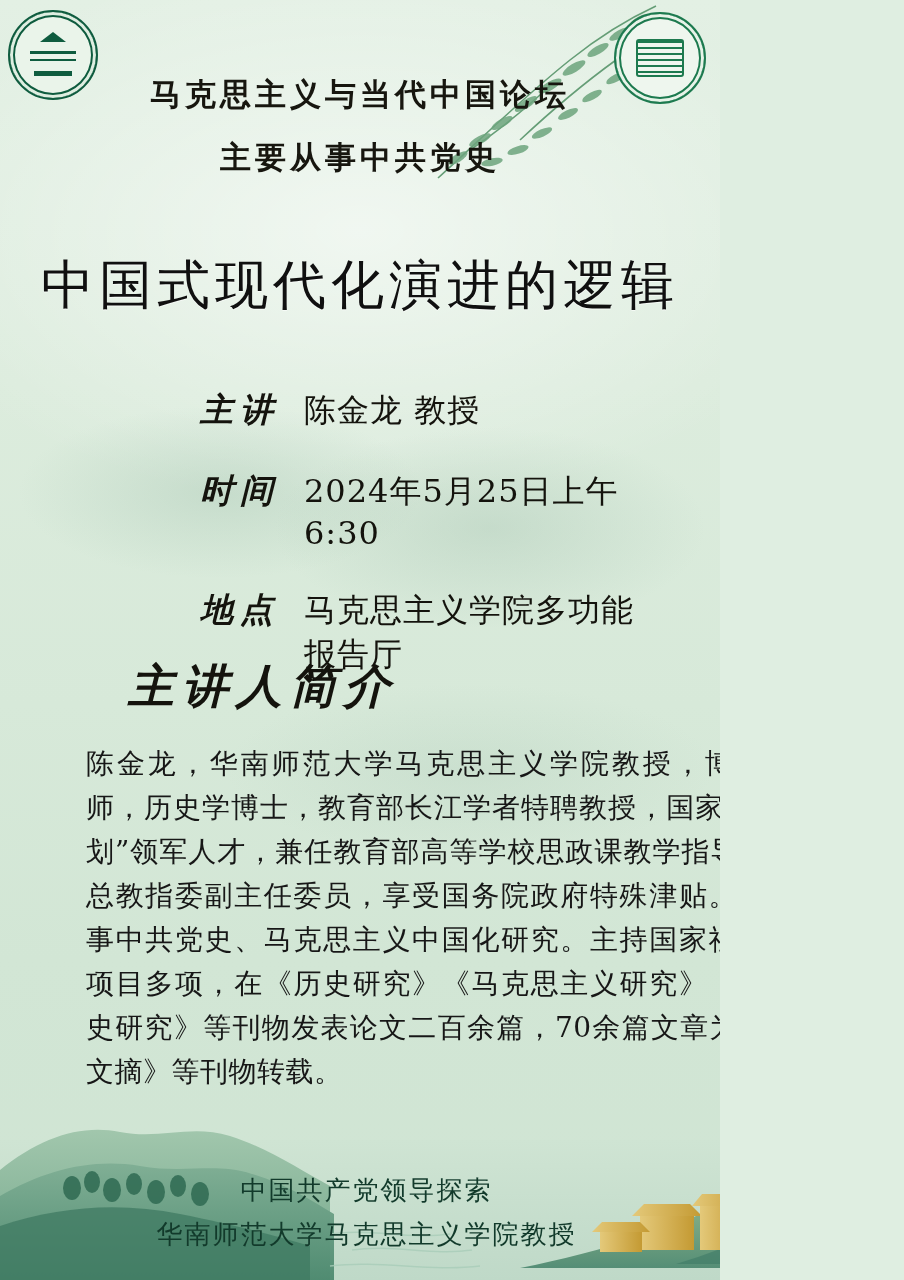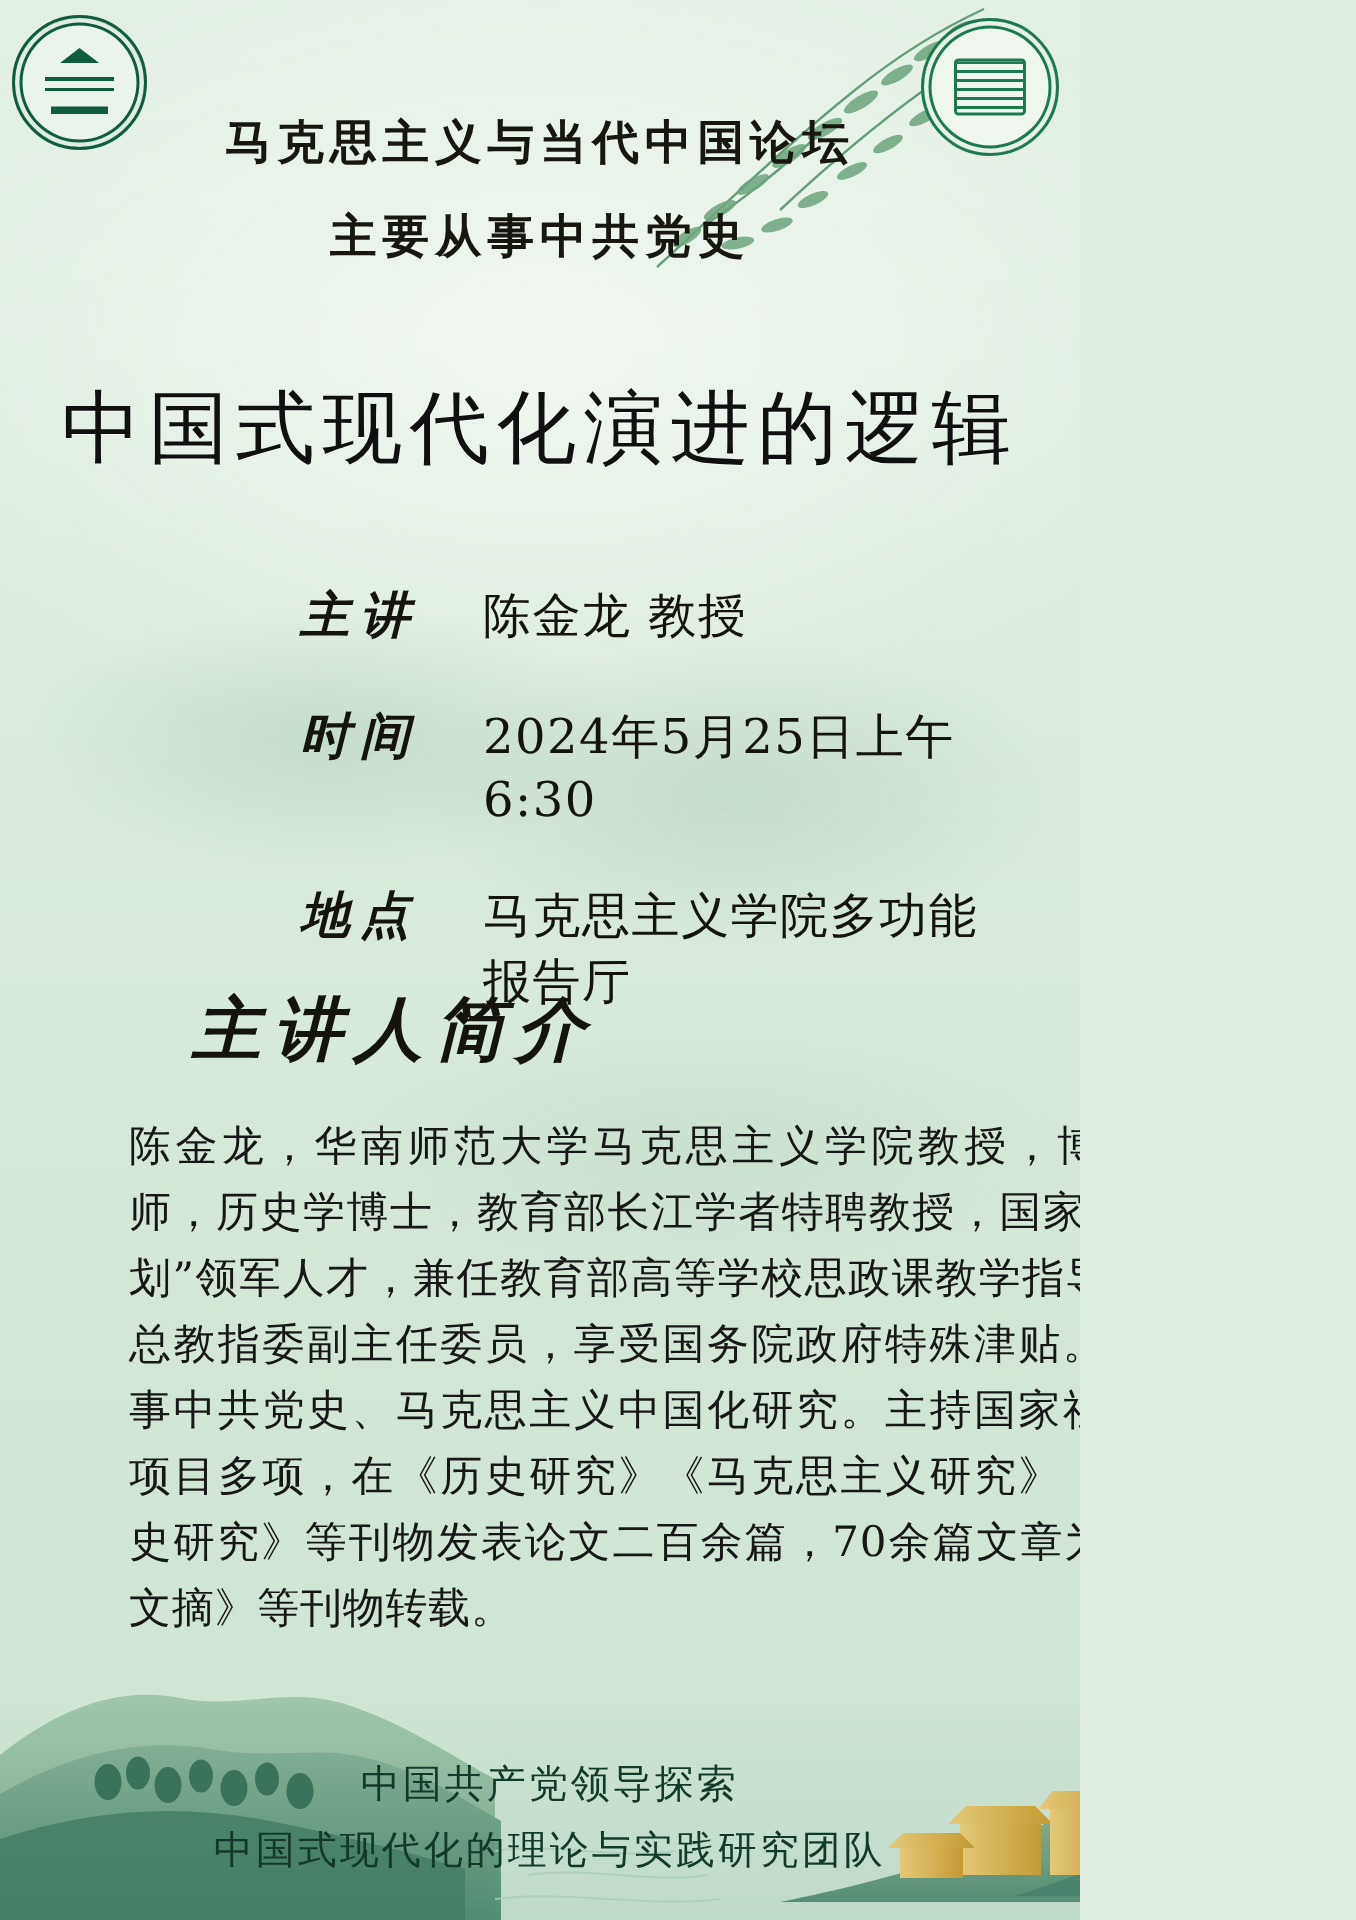--- a/index.html
+++ b/index.html
@@ -145,21 +145,20 @@
     font-size: 33px;
     letter-spacing: 7px;
     color: #14130d;
     min-width: 104px;
   }
   .info-value {
     font-family: "DejaVu Serif", serif;
     font-size: 32px;
     color: #14130d;
     letter-spacing: 1px;
-    margin-left: 18px;
   }
 
   .bio-heading {
     position: absolute;
     top: 656px;
     left: 128px;
     font-family: "DejaVu Serif", serif;
     font-weight: bold;
     font-style: italic;
     font-size: 46px;
@@ -327,16 +326,16 @@
 
     <g stroke="#a9cdb9" stroke-width="1.4" fill="none" opacity="0.8">
       <path d="M330,214 C370,208 410,220 450,214"></path>
       <path d="M352,230 C392,224 432,236 472,230"></path>
       <path d="M330,246 C380,240 430,252 480,246"></path>
     </g>
   </svg>
 
   <div class="footer-text">
     <div class="footer-line">中国共产党领导探索</div>
-    <div class="footer-line">中国式现代化的理论与实践研究团队</div>
+    <div class="footer-line">华南师范大学马克思主义学院教授</div>
   </div>
 
 </div>
 
 </body></html>

